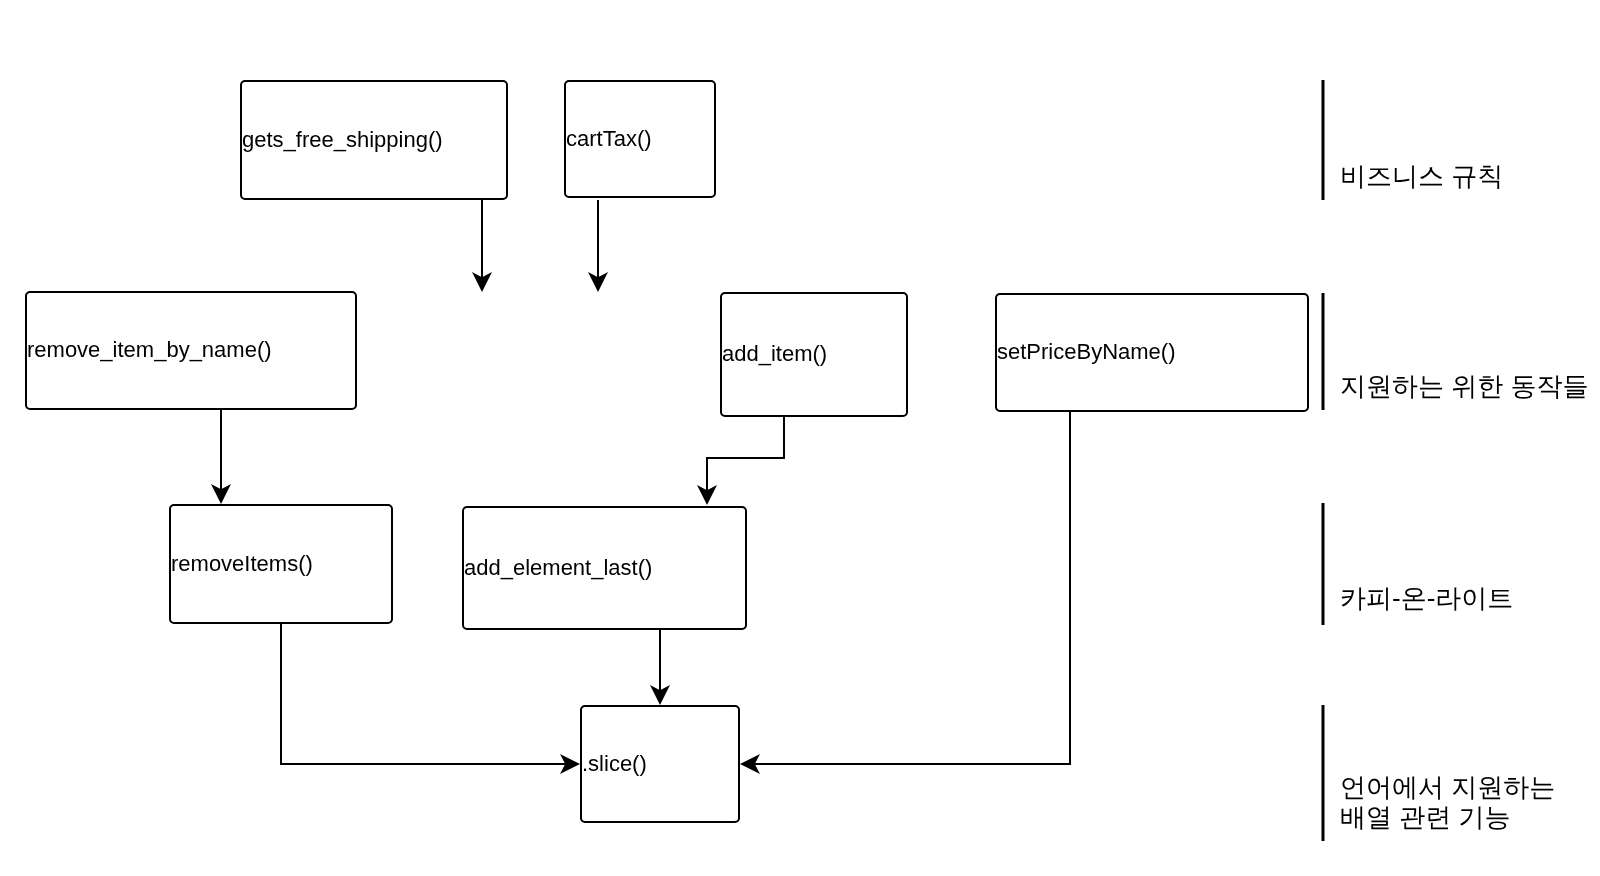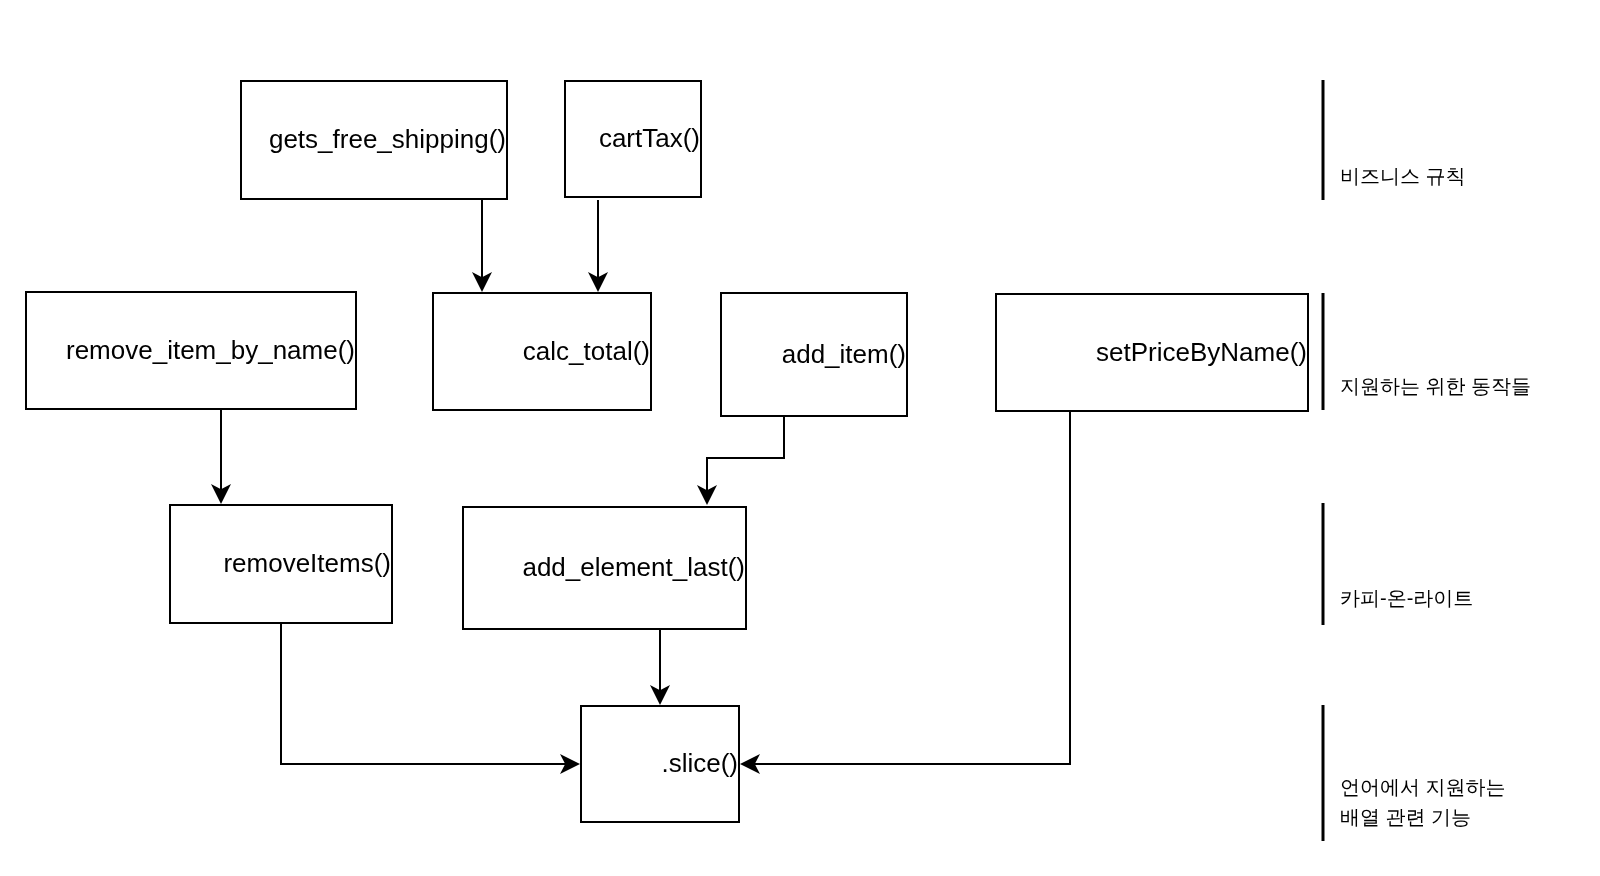--- a/index.html
+++ b/index.html
@@ -6,27 +6,27 @@
   body{
     width:1600px;height:876px;
     background:#ffffff;
     font-family:"Liberation Sans",sans-serif;
     position:relative;overflow:hidden;color:#000;
   }
   .canvas{position:absolute;left:0;top:0;width:1600px;height:876px}
   svg.edges{position:absolute;left:0;top:0;width:1600px;height:876px;display:block}
   .node{
     position:absolute;box-sizing:border-box;
-    background:#ffffff;border:2px solid #000000;border-radius:0;
-    display:flex;align-items:center;justify-content:flex-end;
-    font-size:26px;line-height:1.2;text-align:center;
+    background:#ffffff;border:2px solid #000000;border-radius:5px;
+    display:flex;align-items:center;justify-content:flex-start;
+    font-size:22px;line-height:1.2;text-align:center;
   }
   .section-label{
     position:absolute;left:1340px;
-    font-size:20px;line-height:30px;white-space:nowrap;
+    font-size:26px;line-height:30px;white-space:nowrap;
   }
   .section-label span{display:block}
 </style>
 </head>
 <body>
 
 <div class="canvas">
 
   <svg class="edges" viewBox="0 0 1600 876">
     <defs>
@@ -50,31 +50,28 @@
       <line x1="1323" y1="293" x2="1323" y2="410"></line>
       <line x1="1323" y1="503" x2="1323" y2="625"></line>
       <line x1="1323" y1="705" x2="1323" y2="841"></line>
     </g>
   </svg>
 
   <div class="node" style="left:240px;top:80px;width:268px;height:120px">
     <span>gets_free_shipping()</span>
   </div>
 
-  <div class="node" style="left:564px;top:80px;width:138px;height:118px">
+  <div class="node" style="left:564px;top:80px;width:152px;height:118px">
     <span>cartTax()</span>
   </div>
 
   <div class="node" style="left:25px;top:291px;width:332px;height:119px">
     <span>remove_item_by_name()</span>
   </div>
 
-  <div class="node" style="left:432px;top:292px;width:220px;height:119px">
-    <span>calc_total()</span>
-  </div>
 
   <div class="node" style="left:720px;top:292px;width:188px;height:125px">
     <span>add_item()</span>
   </div>
 
   <div class="node" style="left:995px;top:293px;width:314px;height:119px">
     <span>setPriceByName()</span>
   </div>
 
   <div class="node" style="left:169px;top:504px;width:224px;height:120px">

